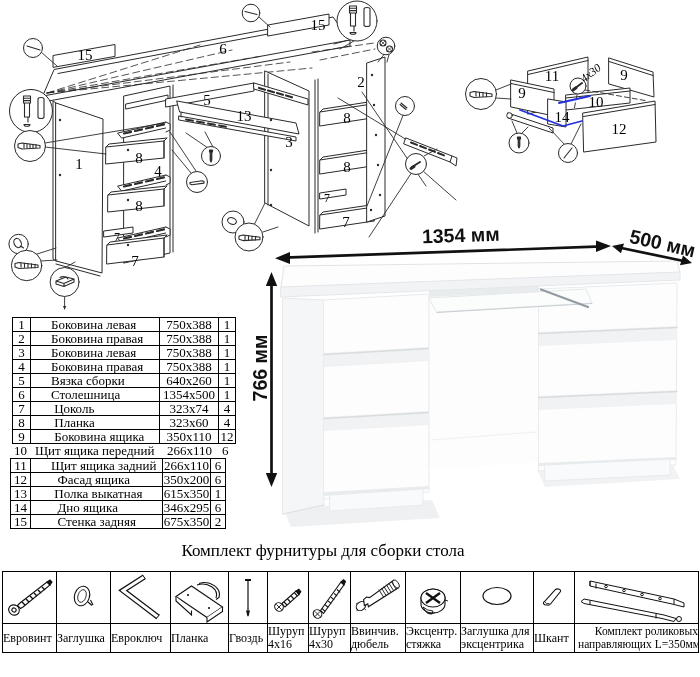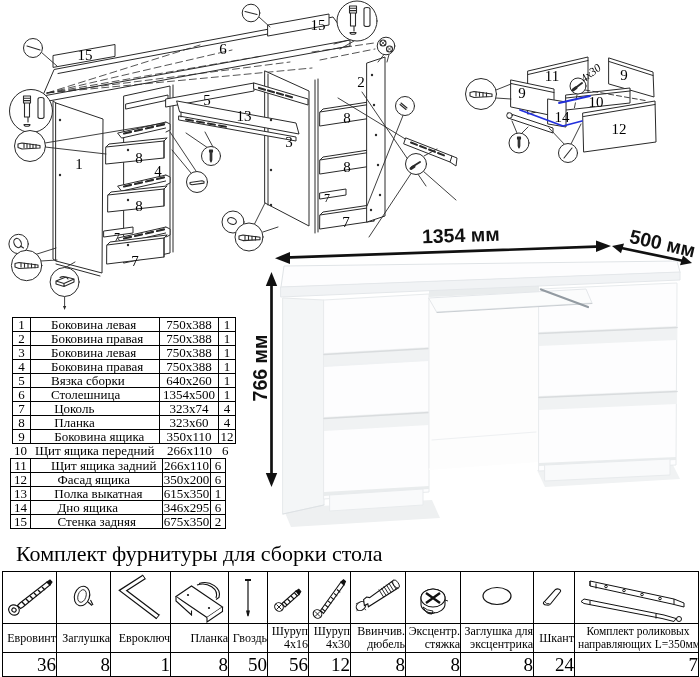--- a/index.html
+++ b/index.html
@@ -1,21 +1,21 @@
 <!DOCTYPE html>
 <html><head><meta charset="utf-8">
 <style>
 html,body{margin:0;padding:0}
 body{width:700px;height:677px;background:#fff;position:relative;overflow:hidden;font-family:"Liberation Serif",serif;color:#000}
 .abs{position:absolute}
 table{border-collapse:collapse;table-layout:fixed}
 .pt td{border:1px solid #000;font-size:13px;padding:0;height:13px;line-height:13px;overflow:hidden;white-space:nowrap}
 .pt .c{text-align:center}
 .pt .n{padding-left:20px}
-.hw td{border:1px solid #000;padding:0;overflow:hidden;text-align:right;vertical-align:middle}
+.hw td{border:1px solid #000;padding:0;overflow:hidden;text-align:left;vertical-align:middle}
 .hw .lab{font-size:12px;line-height:13px;height:28px;white-space:nowrap}
 .hw .num{font-size:19px;height:23px;line-height:23px}
 .hw .ic{height:51px}
 .hw .ic svg{display:block;margin:0 auto}
 </style></head>
 <body>
 <svg class="abs" style="left:0;top:0" width="700" height="570" viewBox="0 0 700 570" fill="none" stroke-linecap="round" stroke-linejoin="round">
 
 <g>
 
@@ -481,21 +481,21 @@
 <tr>
           <td class="c">15</td>
           <td class="n">&nbsp;&nbsp;Стенка задняя</td>
           <td class="c">675x350</td>
           <td class="c">2</td>
         </tr>
 </tbody>
     </table>
 </div>
 
-<div class="abs" style="left:16px;top:541px;width:640px;text-align:left;font-size:22px">Комплект фурнитуры для сборки стола</div>
+<div class="abs" style="left:3px;top:541px;width:640px;text-align:center;font-size:17px">Комплект фурнитуры для сборки стола</div>
 
 <div class="abs" style="left:2px;top:571px">
 <table class="hw" style="width:696px">
 <colgroup>
         <col style="width:54px">
         <col style="width:54px">
         <col style="width:60px">
         <col style="width:58px">
         <col style="width:39px">
         <col style="width:41px">
@@ -635,31 +635,17 @@
 <td class="lab">Заглушка</td>
 <td class="lab">Евроключ</td>
 <td class="lab">Планка</td>
 <td class="lab">Гвоздь</td>
 <td class="lab">Шуруп<br>4х16</td>
 <td class="lab">Шуруп<br>4х30</td>
 <td class="lab">Ввинчив.<br>дюбель</td>
 <td class="lab">Эксцентр.<br>стяжка</td>
 <td class="lab">Заглушка для<br>эксцентрика</td>
 <td class="lab">Шкант</td>
-<td class="lab" style="text-align:center;padding-left:3px;font-size:11.5px">Комплект роликовых<br>направляющих L=350мм</td>
-</tr>
-<tr class="num">
-<td class="num">36</td>
-<td class="num">8</td>
-<td class="num">1</td>
-<td class="num">8</td>
-<td class="num">50</td>
-<td class="num">56</td>
-<td class="num">12</td>
-<td class="num">8</td>
-<td class="num">8</td>
-<td class="num">8</td>
-<td class="num">24</td>
-<td class="num">7</td>
+<td class="lab" style="text-align:right;padding-left:3px;font-size:11.5px">Комплект роликовых<br>направляющих L=350мм</td>
 </tr>
 </tbody>
     </table>
 </div>
 
 </body></html>

